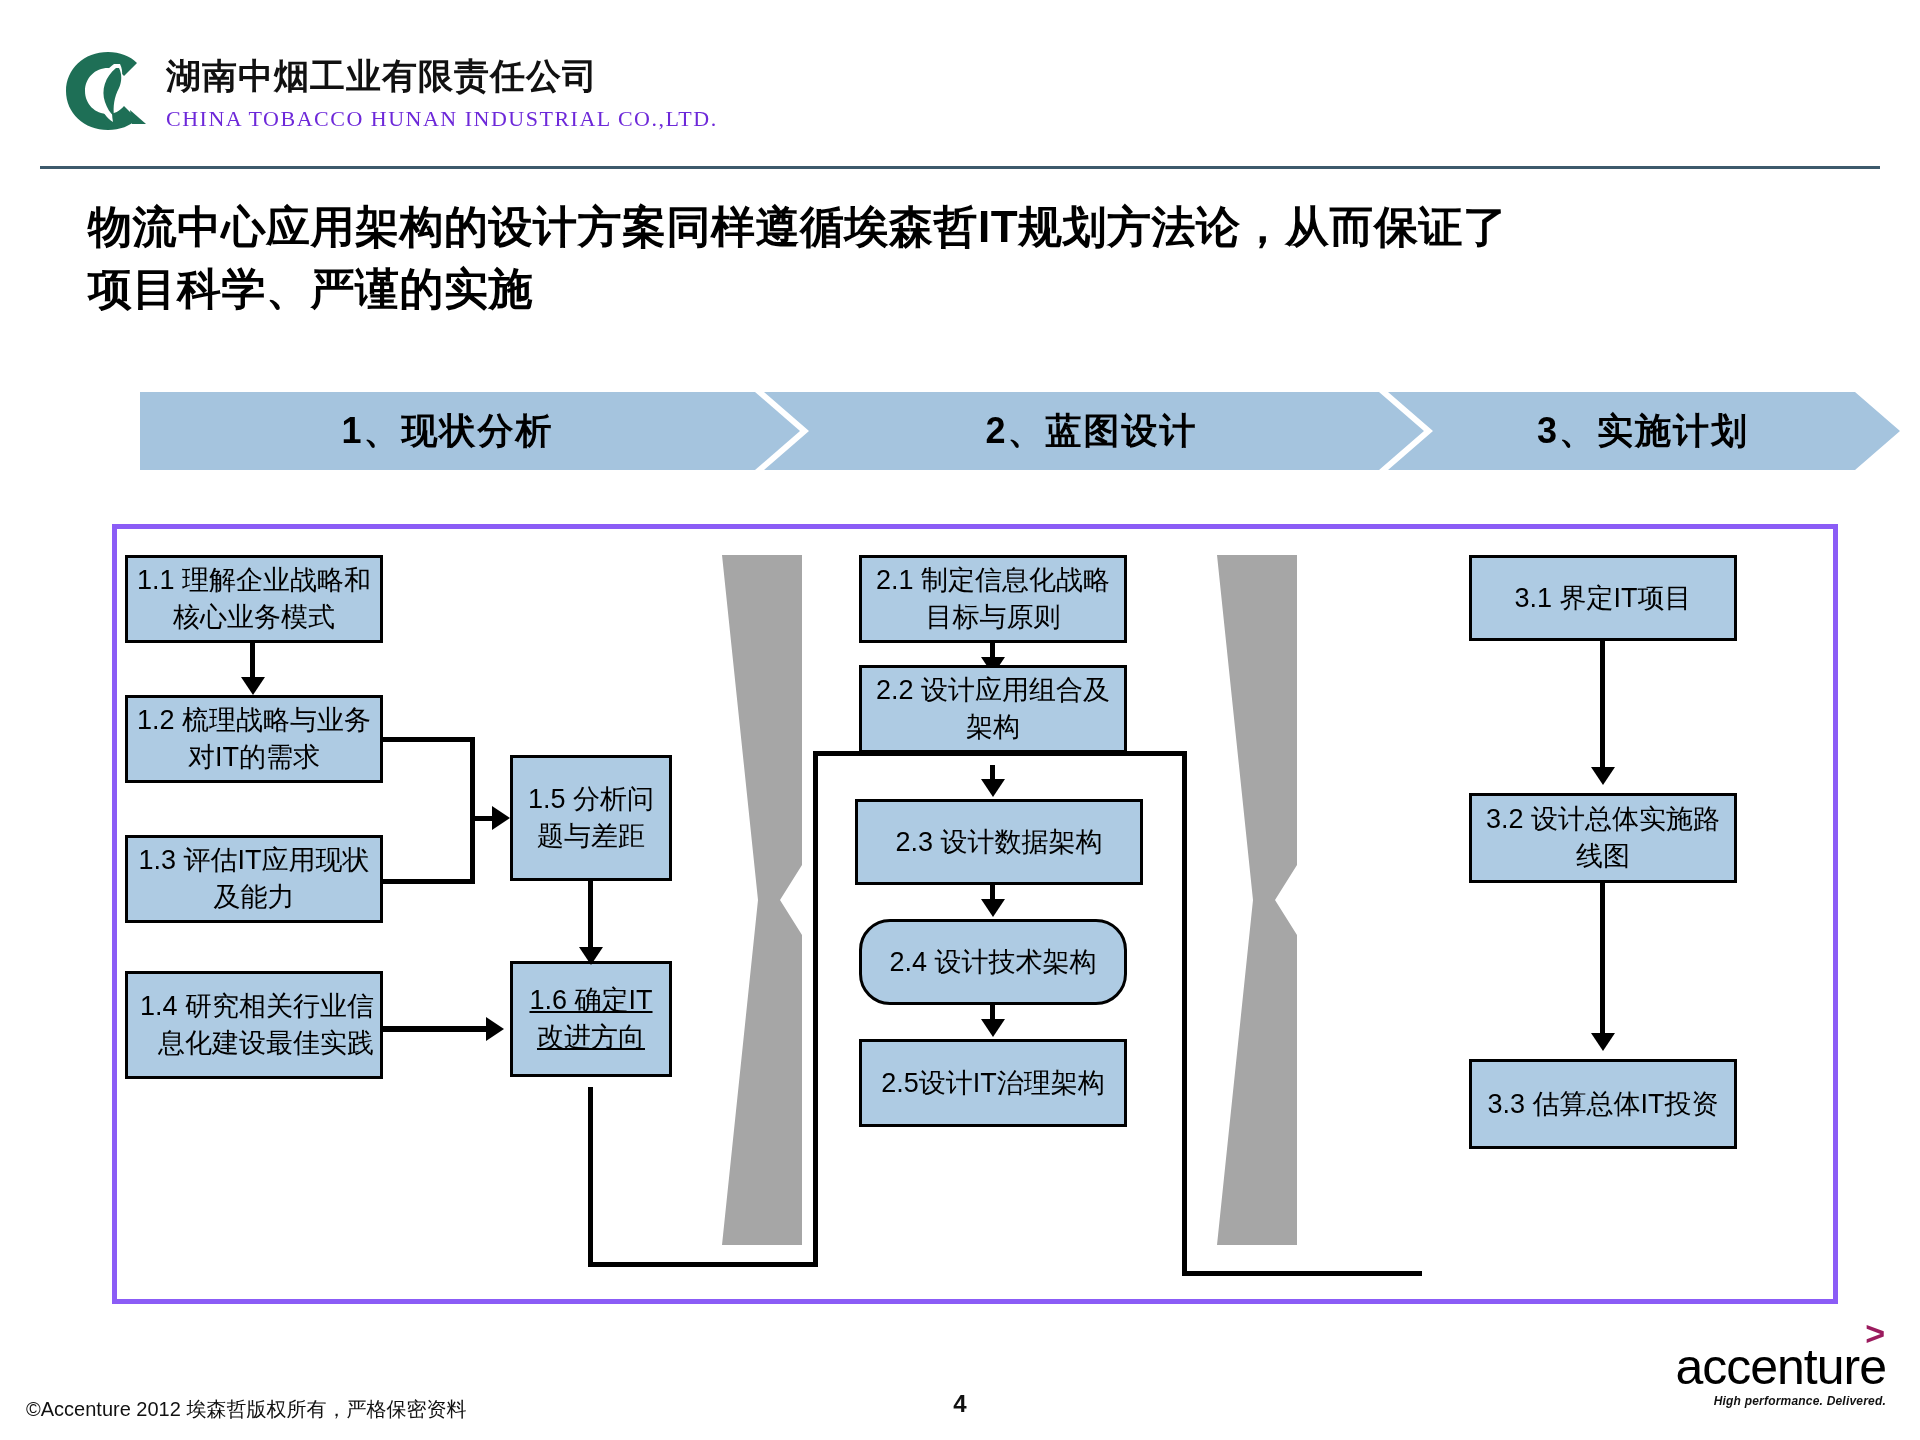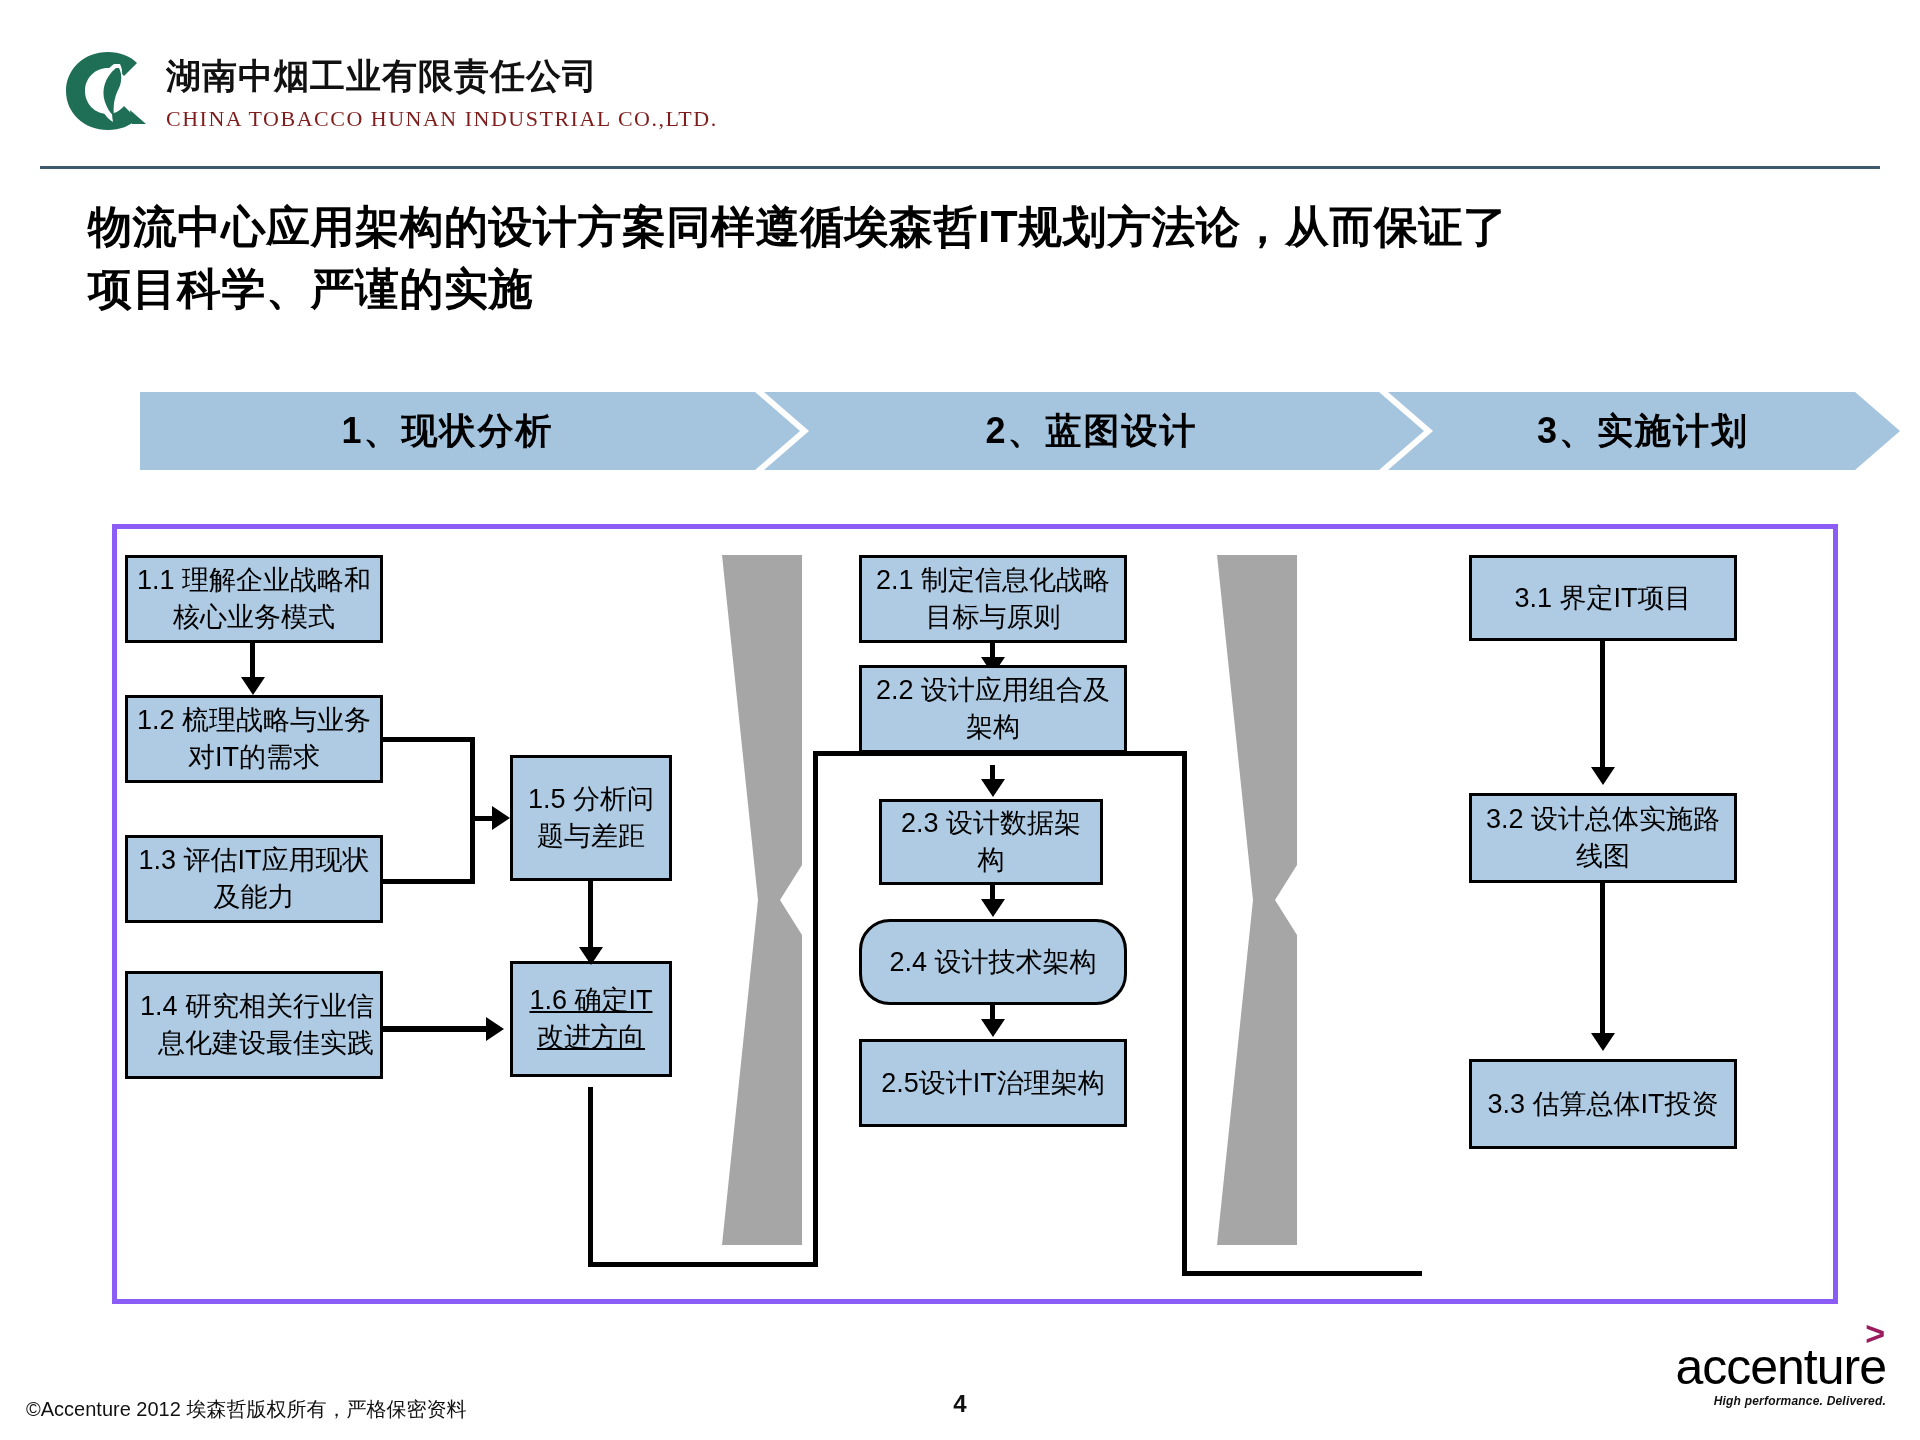--- a/index.html
+++ b/index.html
@@ -13,21 +13,21 @@
   
   .logo-block{position:absolute;left:62px;top:48px;display:flex;align-items:flex-start;}
   .logo-mark{width:92px;height:82px;position:relative;flex:0 0 auto;margin-top:2px;}
   .logo-text-wrap{margin-left:12px;}
   .logo-cn{
     font-size:35px;line-height:56px;font-weight:bold;color:#111;
     letter-spacing:1px;white-space:nowrap;
   }
   .logo-en{
     font-family:"Liberation Serif","DejaVu Serif",serif;
-    font-size:22px;line-height:26px;color:#7f1d1d;letter-spacing:1.5px;
+    font-size:22px;line-height:26px;color:#6d28d9;letter-spacing:1.5px;
     white-space:nowrap;margin-top:2px;text-align:center;
   }
   .header-rule{
     position:absolute;left:40px;top:166px;width:1840px;height:3px;background:#3d5a6c;
   }
   
   .slide-title{
     position:absolute;left:88px;top:196px;width:1760px;
     font-size:44px;line-height:62px;font-weight:bold;color:#000;
     letter-spacing:0.5px;
@@ -191,21 +191,21 @@
   </div>
   <div class="conn" style="left:873px;top:114px;width:5px;height:18px;"></div>
   <div class="arrowhead ah-down" style="left:864px;top:128px;"></div>
 
   <div class="pbox" style="left:742px;top:136px;width:268px;height:88px;">
     <span>2.2 设计应用组合及架构</span>
   </div>
   <div class="conn" style="left:873px;top:236px;width:5px;height:18px;"></div>
   <div class="arrowhead ah-down" style="left:864px;top:250px;"></div>
 
-  <div class="pbox" style="left:762px;top:270px;width:224px;height:86px;">
+  <div class="pbox" style="left:738px;top:270px;width:288px;height:86px;">
     <span>2.3 设计数据架构</span>
   </div>
   <div class="conn" style="left:873px;top:356px;width:5px;height:18px;"></div>
   <div class="arrowhead ah-down" style="left:864px;top:370px;"></div>
 
   <div class="pbox" style="left:742px;top:390px;width:268px;height:86px;border-radius:31px;">
     <span>2.4 设计技术架构</span>
   </div>
   <div class="conn" style="left:873px;top:476px;width:5px;height:18px;"></div>
   <div class="arrowhead ah-down" style="left:864px;top:490px;"></div>

